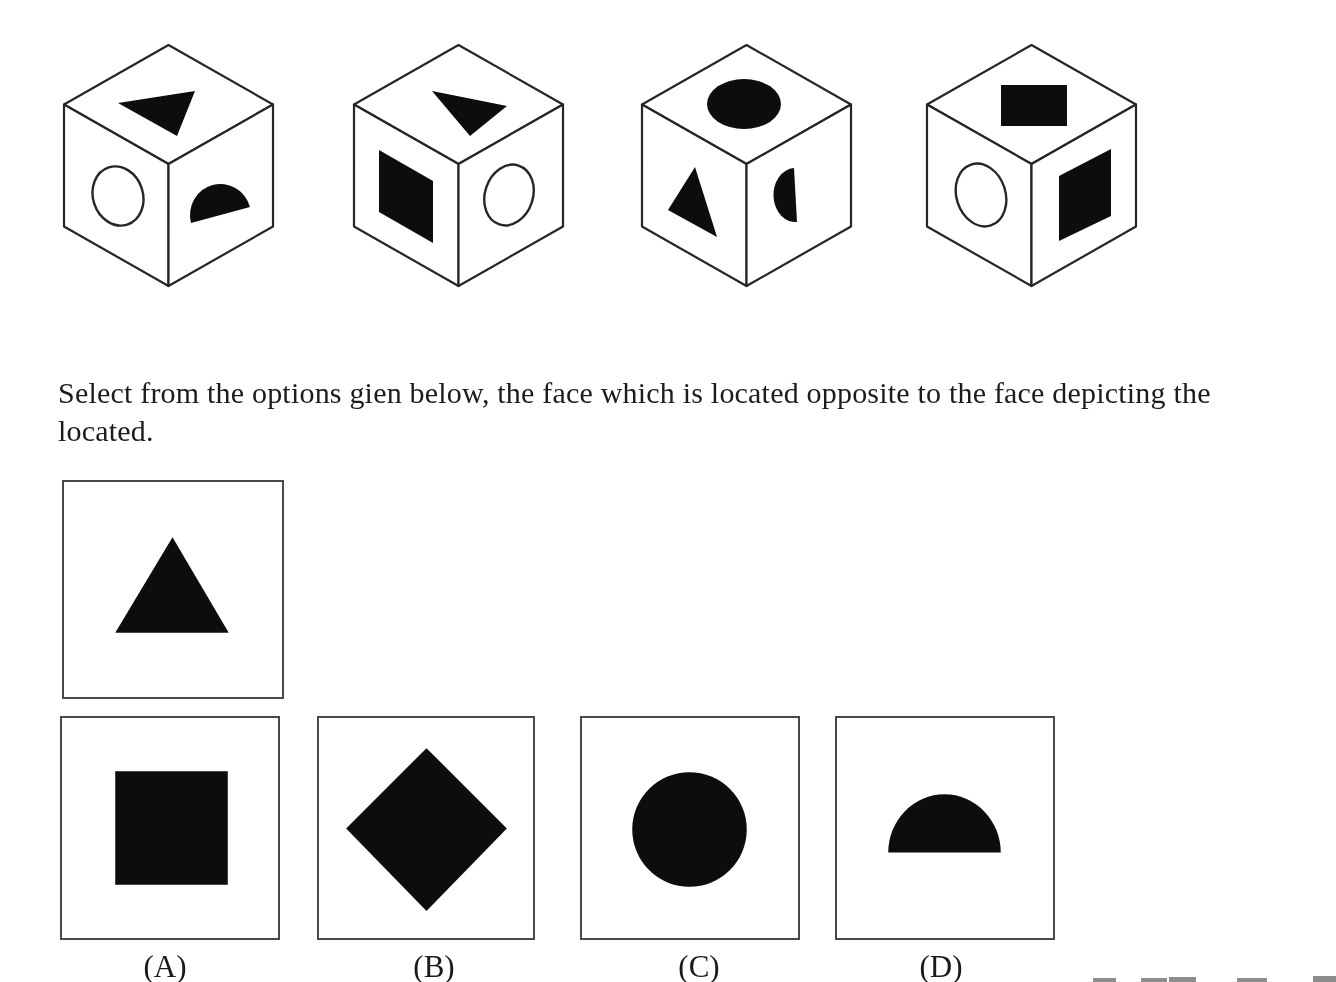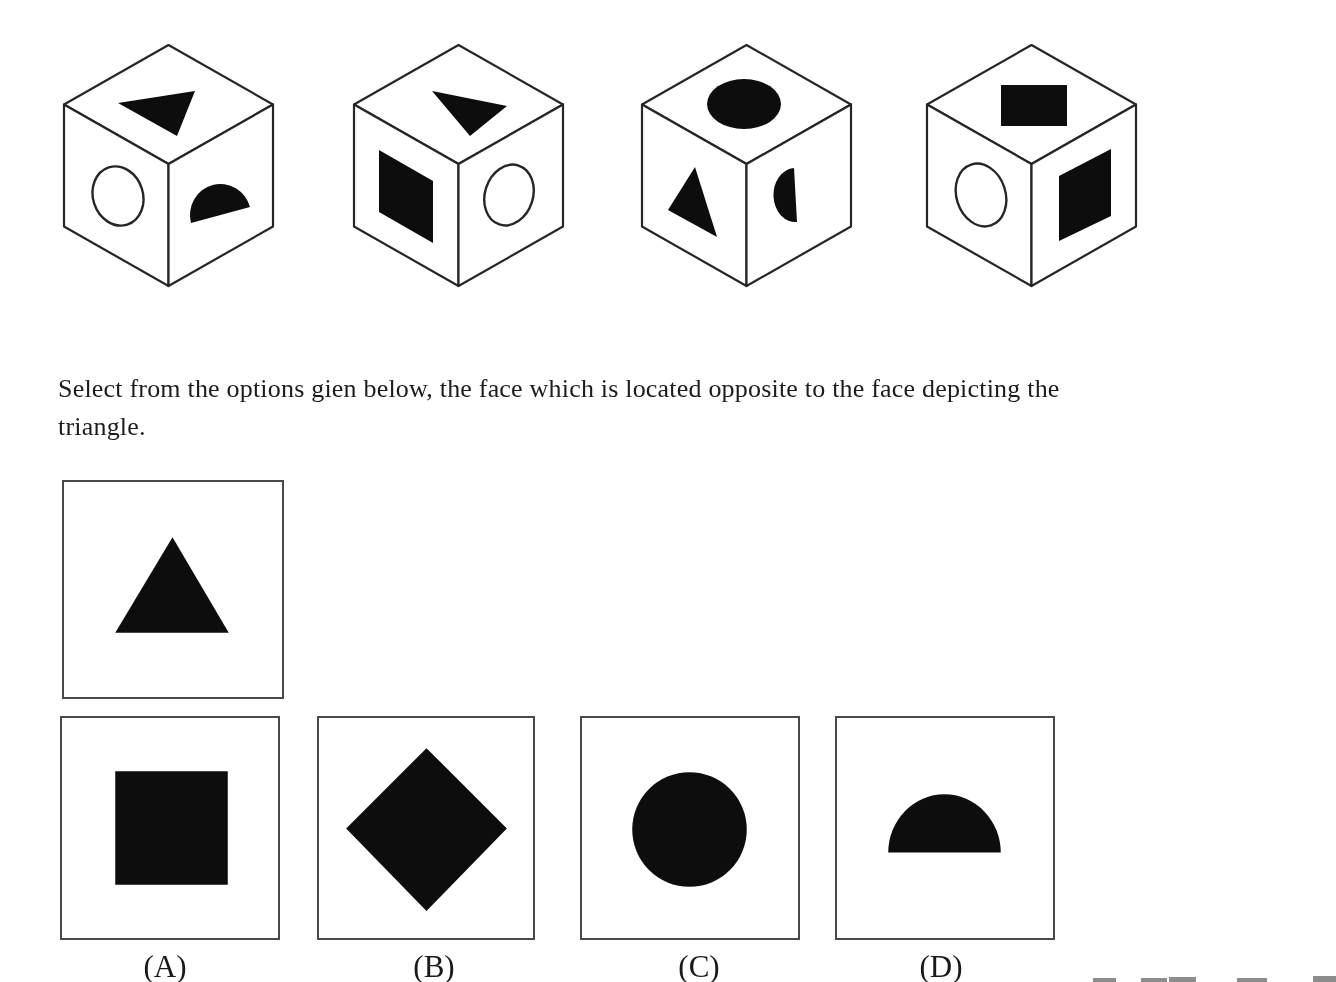--- a/index.html
+++ b/index.html
@@ -4,21 +4,21 @@
 <style>
   html,body{margin:0;padding:0;background:#ffffff;}
   .page{
     position:relative;width:1336px;height:982px;background:#ffffff;
     overflow:hidden;font-family:"Liberation Serif", serif;
   }
   .cube{position:absolute;top:43px;}
   .cube-1{left:62px;} .cube-2{left:352px;} .cube-3{left:640px;} .cube-4{left:925px;}
   .question{
     position:absolute;left:58px;top:344px;width:1270px;
-    font-size:26px;line-height:38px;color:#1c1c1c;letter-spacing:0.2px;
+    font-size:30px;line-height:38px;color:#1c1c1c;letter-spacing:0.2px;
   }
   .card{
     position:absolute;background:#ffffff;border:2.5px solid #4a4a4a;
     box-sizing:border-box;
   }
   .ref-card{left:62px;top:480px;width:222px;height:219px;}
   .opt-a{left:60px;top:716px;width:220px;height:224px;}
   .opt-b{left:317px;top:716px;width:218px;height:224px;}
   .opt-c{left:580px;top:716px;width:220px;height:224px;}
   .opt-d{left:835px;top:716px;width:220px;height:224px;}
@@ -72,21 +72,21 @@
 
   <svg class="cube cube-4" width="213" height="245" viewBox="0 0 213 245" aria-label="cube 4: black rectangle on top face, white oval outline on left face, black square on right face">
     <path class="face" d="M106.5 2 L211 61.5 L106.5 121 L2 61.5 Z"></path>
     <path class="face" d="M2 61.5 L106.5 121 L106.5 243 L2 183.5 Z"></path>
     <path class="face" d="M106.5 121 L211 61.5 L211 183.5 L106.5 243 Z"></path>
     <rect class="ink" x="76" y="42" width="66" height="41"></rect>
     <ellipse class="oval" cx="56" cy="152" rx="24.5" ry="32" transform="rotate(-18 56 152)"></ellipse>
     <polygon class="ink" points="134,133 186,106 186,173 134,198"></polygon>
   </svg>
 
-  <p class="question"><span>Select from the options gien below, the face which is located opposite to the face depicting the</span><br><span>triangle.</span></p>
+  <p class="question"><span>Select from the options gien below, the face which is located opposite to the face depicting the</span><br><span>located.</span></p>
 
   <div class="card ref-card">
     <svg viewBox="0 0 217 214" aria-label="black triangle">
       <polygon class="ink" points="108,55 51,150 164,150"></polygon>
     </svg>
   </div>
 
   <div class="card opt-a">
     <svg viewBox="0 0 215 219" aria-label="black square">
       <rect class="ink" x="53" y="53" width="112" height="113"></rect>

